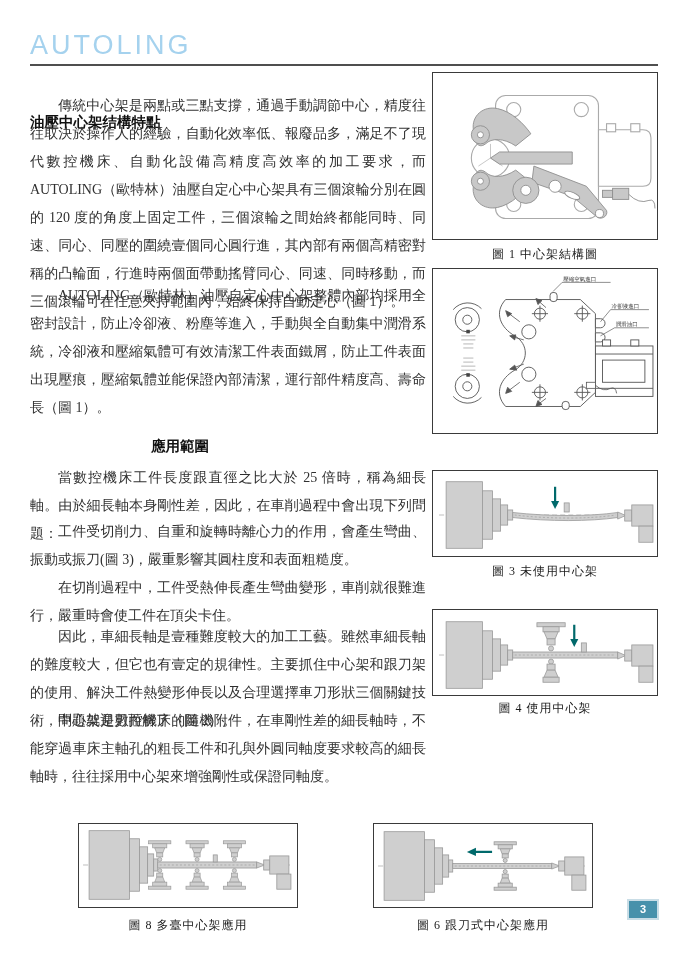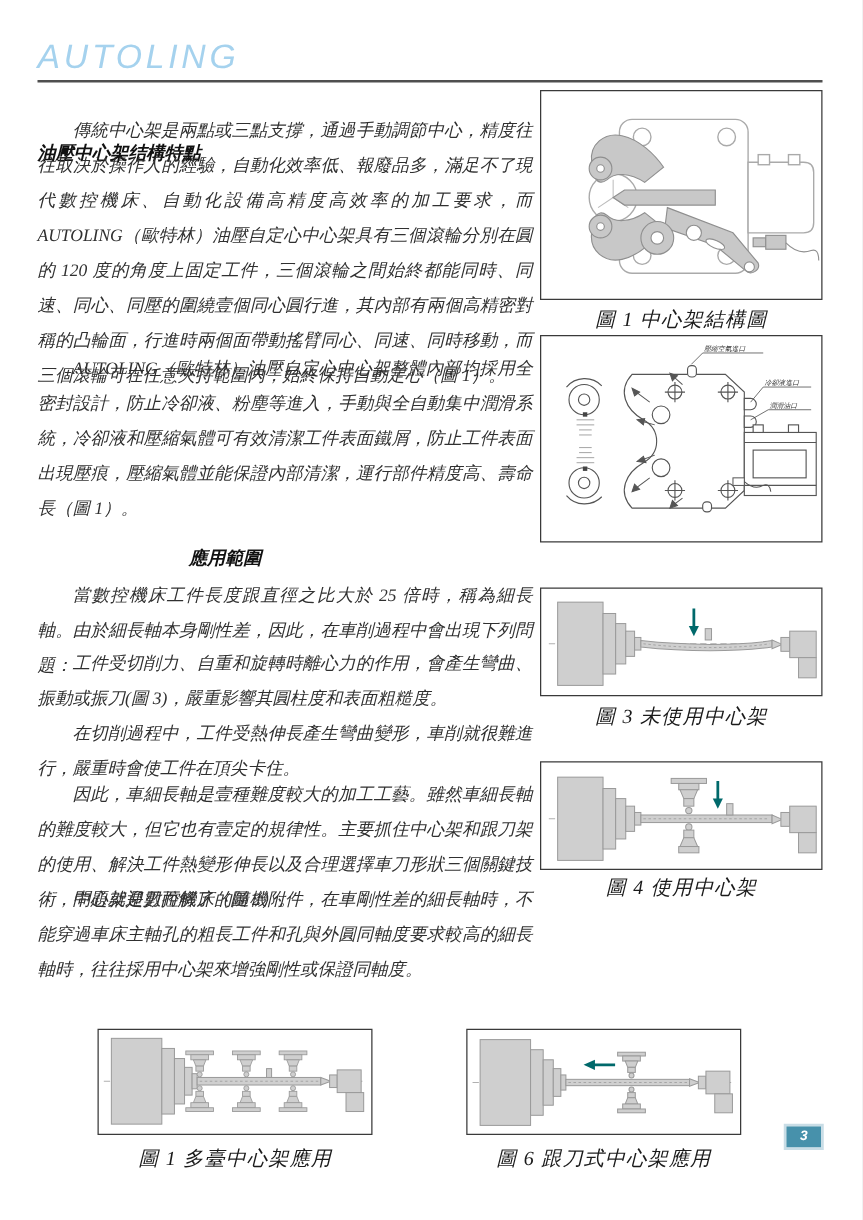--- a/index.html
+++ b/index.html
@@ -1,20 +1,20 @@
 <!DOCTYPE html>
 <html><head>
 <meta charset="utf-8">
 <style>
   * { margin:0; padding:0; box-sizing:border-box; }
   html,body { background:#e8e8e8; }
   .page {
     position:relative; width:690px; height:976px; margin:0 auto;
     background:#ffffff; overflow:hidden;
-    font-family:"Liberation Serif", serif; color:#2e2e2e;font-style:italic;
+    font-family:"Liberation Serif", serif; color:#2e2e2e;
   }
   .brand {
     position:absolute; left:30px; top:30px;
     font-family:"Liberation Sans", sans-serif;
     font-size:27px; font-weight:400; letter-spacing:3px; color:#a5d2ee;
   }
   .header-rule {
     position:absolute; left:30px; top:64px; width:628px; height:0;
     border-top:2.5px solid #4f4f4f;
   }
@@ -40,21 +40,21 @@
     position:absolute; background:#fff; border:1.8px solid #3a3a3a;
   }
   .fb1 { left:432px; top:72px;  width:226px; height:168px; }
   .fb2 { left:432px; top:268px; width:226px; height:166px; }
   .fb3 { left:432px; top:470px; width:226px; height:87px;  }
   .fb4 { left:432px; top:609px; width:226px; height:87px;  }
   .fb5 { left:78px;  top:823px; width:220px; height:85px;  }
   .fb6 { left:373px; top:823px; width:220px; height:85px;  }
   .figbox svg { display:block; width:100%; height:100%; }
   .caption {
-    position:absolute; text-align:center; font-size:16px; color:#1a1a1a;
+    position:absolute; text-align:center; font-size:12px; color:#1a1a1a;
     letter-spacing:1px;
   }
   .cap1 { left:432px; top:246px; width:226px; }
   .cap3 { left:432px; top:563px; width:226px; }
   .cap4 { left:432px; top:700px; width:226px; }
   .cap5 { left:78px;  top:917px; width:220px; }
   .cap6 { left:373px; top:917px; width:220px; }
   .page-badge {
     position:absolute; left:629px; top:901px; width:28px; height:17px;
     background:#4791ab; color:#fff; font-family:"Liberation Sans", sans-serif;
@@ -293,21 +293,21 @@
       <g fill="#cfcfcf" stroke="#9a9a9a" stroke-width="0.8">
         <rect x="133" y="30" width="4" height="7"></rect>
         <polygon points="176,37 184,40 176,43"></polygon>
         <rect x="183" y="35" width="6" height="10"></rect>
         <rect x="189" y="31" width="19" height="18"></rect>
         <rect x="196" y="49" width="14" height="15"></rect>
       </g>
       <path d="M80,40 H176" fill="none" stroke="#a0a0a0" stroke-width="0.7" stroke-dasharray="2 2"></path>
     </svg>
   </div>
-  <div class="caption cap5">圖 1  多臺中心架應用</div>
+  <div class="caption cap5">圖 8  多臺中心架應用</div>
 
   <div class="figbox fb6">
     <svg viewBox="0 0 216 81">
       <line x1="4" y1="41" x2="212" y2="41" stroke="#b0b0b0" stroke-width="0.8" stroke-dasharray="5 3"></line>
       <g fill="#cfcfcf" stroke="#9a9a9a" stroke-width="0.8">
         <rect x="10" y="7" width="40" height="68"></rect>
         <rect x="50" y="15" width="10" height="52"></rect>
         <rect x="60" y="23" width="8" height="36"></rect>
         <rect x="68" y="30" width="6" height="22"></rect>
         <rect x="74" y="35" width="4" height="12"></rect>

